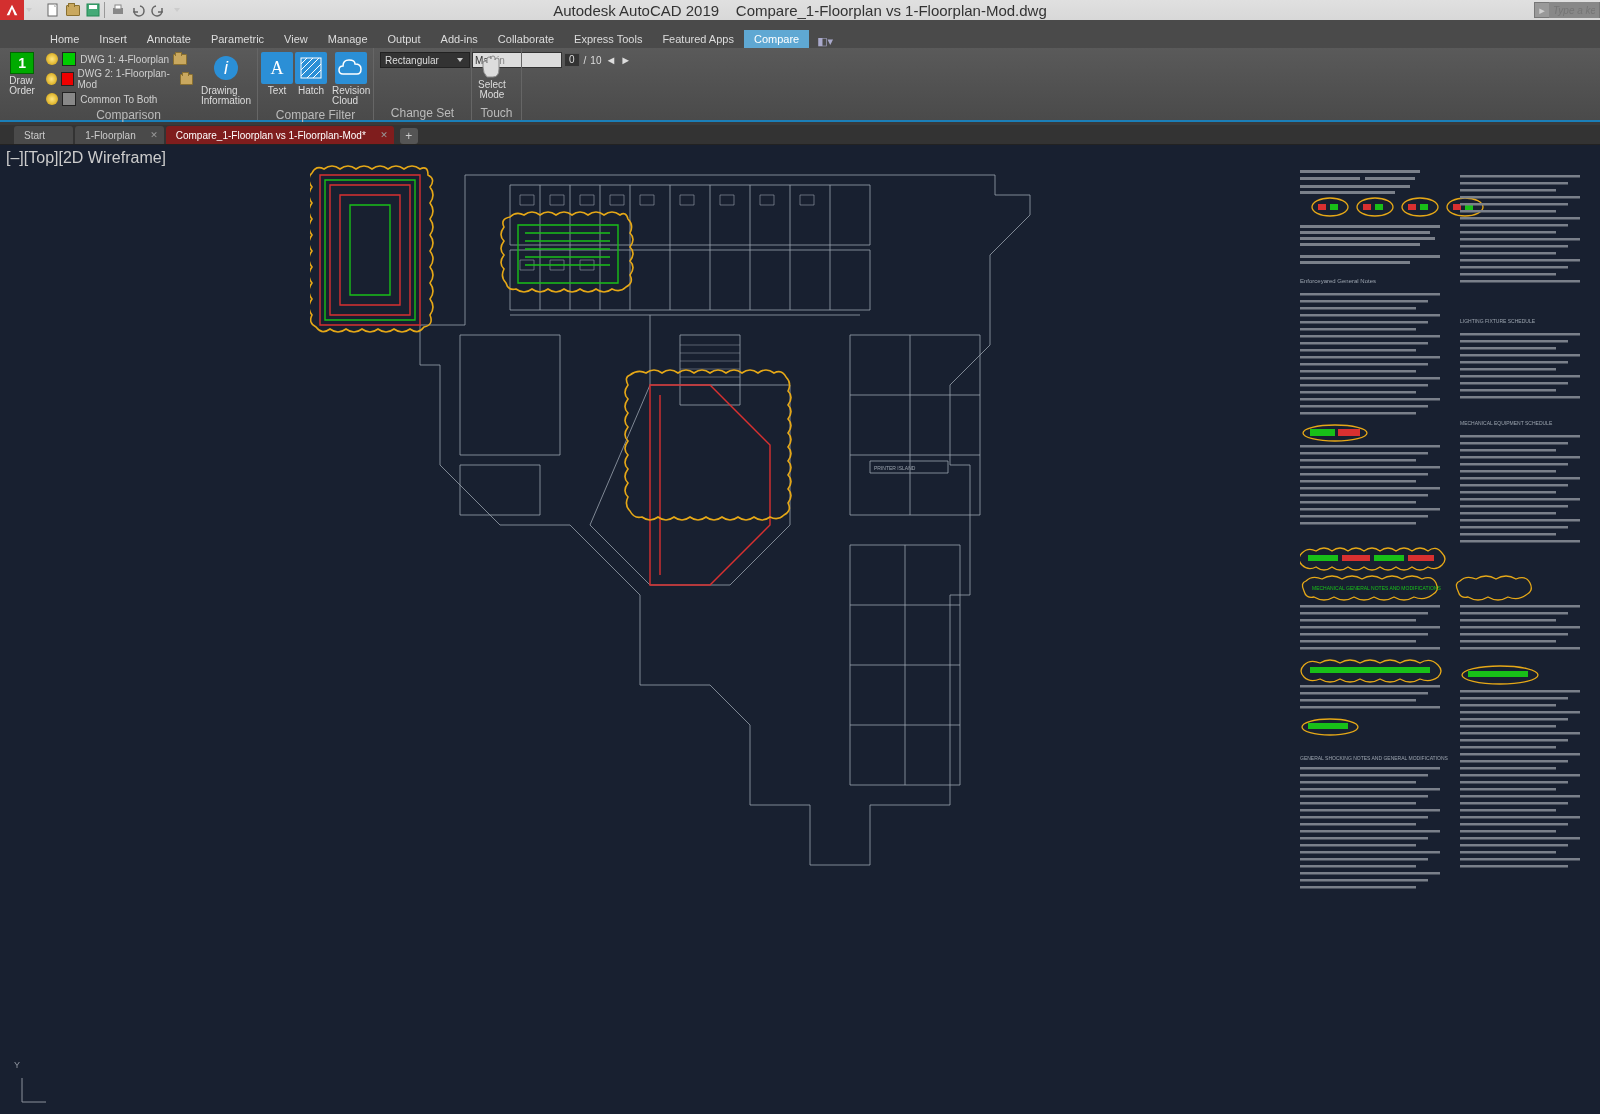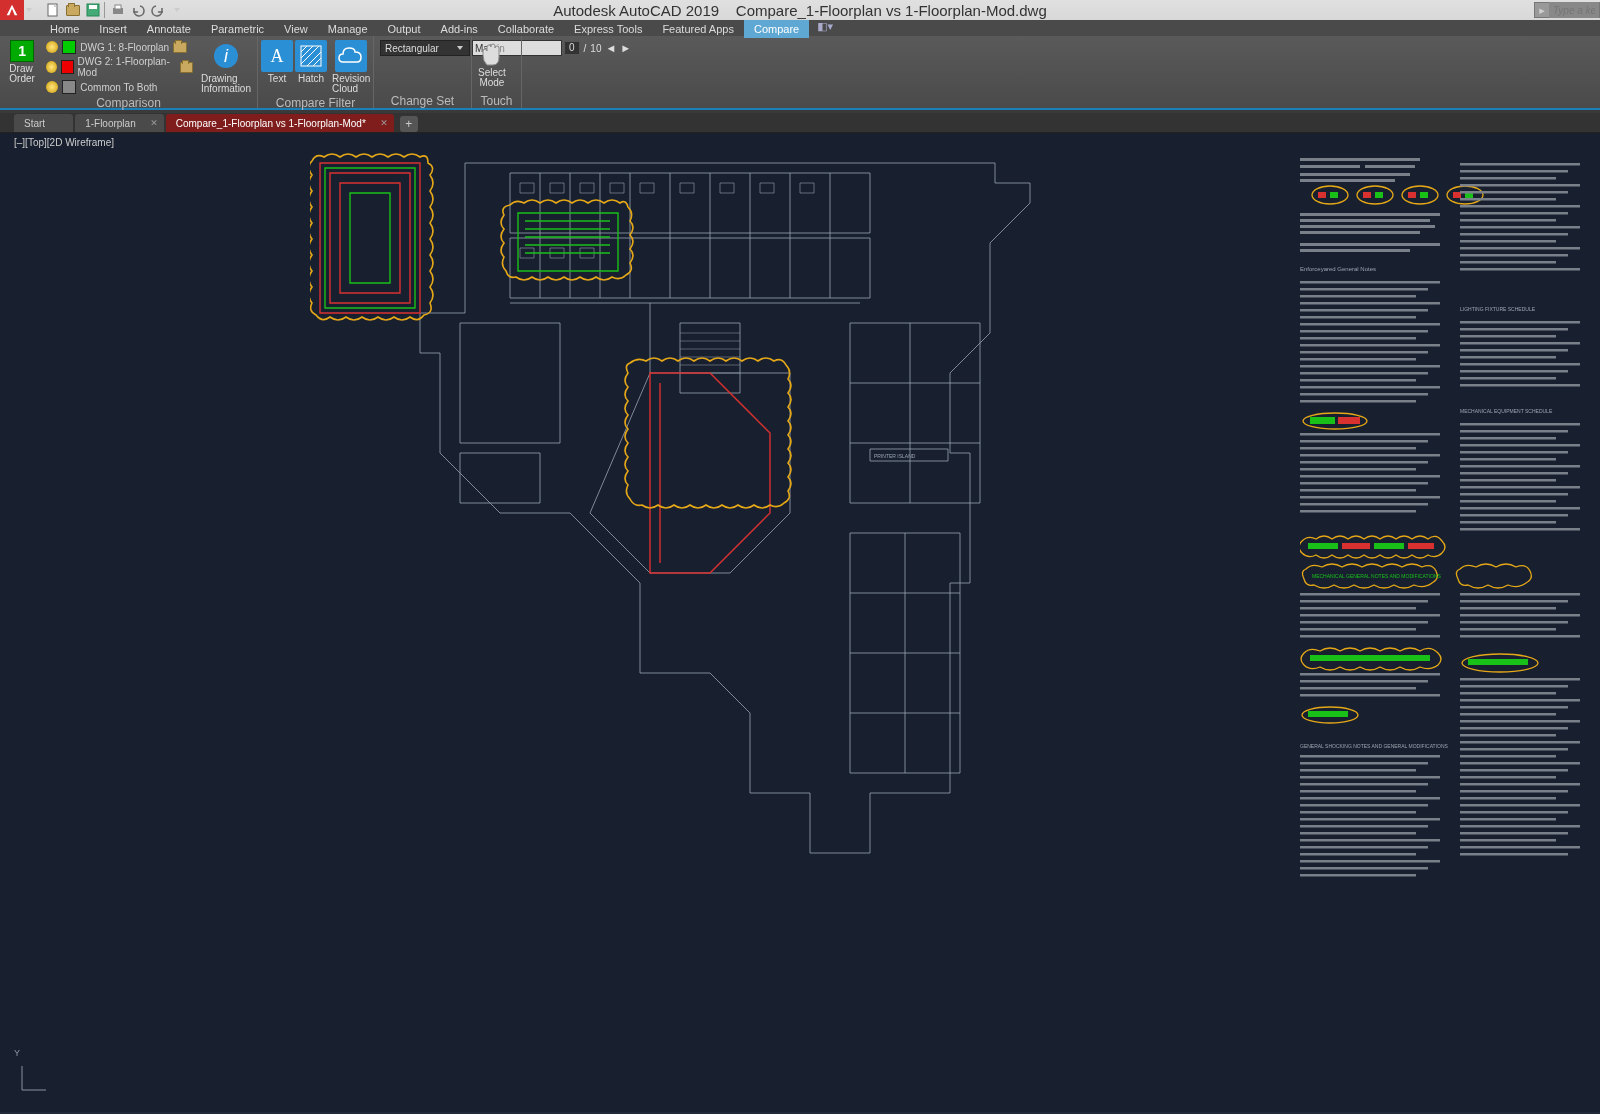--- a/index.html
+++ b/index.html
@@ -8,21 +8,21 @@
 
 .titlebar { height:20px; background:linear-gradient(#e0e0e0,#d8d8d8); display:flex; align-items:center; position:relative; }
 .titlebar .app-btn { width:24px; height:20px; background:#d32f2f; display:flex; align-items:center; justify-content:center; }
 .titlebar .app-btn svg { width:18px; height:16px; }
 .titlebar .qat { display:flex; gap:2px; margin-left:4px; }
 .titlebar .qat-item { width:18px; height:16px; display:flex; align-items:center; justify-content:center; }
 .titlebar .title-text { position:absolute; left:50%; transform:translateX(-50%); font-size:15px; color:#333; }
 .titlebar .search { margin-left:auto; background:#888; color:#ddd; font-style:italic; padding:1px 4px; font-size:10px; width:50px; height:16px; border:none; }
 
 
-.menu-tabs { height:16px; background:#4a4a4a; display:flex; align-items:flex-start; padding:0 40px 0 40px; gap:0; }
+.menu-tabs { height:28px; background:#4a4a4a; display:flex; align-items:flex-end; padding:0 40px 0 40px; gap:0; }
 .menu-tab { padding:2px 10px; font-size:11px; color:#ddd; cursor:pointer; height:18px; display:flex; align-items:center; }
 .menu-tab.active { background:#5fa8d3; color:#fff; }
 .menu-tabs .share-icons { margin-left:8px; display:flex; gap:6px; }
 
 
 .ribbon { height:74px; background:linear-gradient(#5a5a5a,#4a4a4a); border-bottom:2px solid #1b7fb8; display:flex; }
 .ribbon-panel { border-right:1px solid #666; padding:2px 4px 0 4px; display:flex; flex-direction:column; justify-content:space-between; }
 .ribbon-panel .panel-body { display:flex; gap:2px; align-items:flex-start; flex:1; }
 .ribbon-panel .panel-title { text-align:center; font-size:12px; color:#bbb; height:14px; line-height:14px; }
 .big-btn { width:40px; display:flex; flex-direction:column; align-items:center; gap:2px; padding:2px; cursor:pointer; }
@@ -62,21 +62,21 @@
 
 
 .file-tabs { height:20px; background:#333; display:flex; align-items:flex-end; padding-left:14px; border-bottom:1px solid #222;}
 .file-tab { background:#4a4a4a; color:#ccc; font-size:10px; padding:3px 28px 3px 10px; border-radius:3px 3px 0 0; margin-right:2px; position:relative; cursor:pointer; height:18px; display:flex; align-items:center;}
 .file-tab.active { background:#7f1d1d; color:#fff; }
 .file-tab .close-x { position:absolute; right:6px; top:4px; font-size:9px; color:#999;}
 .file-tab-add { width:18px; height:16px; background:#555; border-radius:3px; display:flex; align-items:center; justify-content:center; color:#ccc; font-size:12px; margin-left:4px; cursor:pointer; }
 
 
 .viewport { position:relative; width:1600px; height:calc(1114px - 20px - 18px - 74px - 3px - 20px); background:#182030; overflow:hidden;}
-.viewport-label { position:absolute; top:4px; left:6px; font-size:10px; color:#ccc;margin-left:8px;}
+.viewport-label { position:absolute; top:4px; left:6px; font-size:16px; color:#ccc;}
 .ucs { position:absolute; left:18px; bottom:18px; font-size:9px; color:#9096a0;}
 .ucs .y { position:absolute; left:-4px; top:-14px;}
 .ucs svg { display:block; }
 
 .drawing { position:absolute; left:310px; top:20px; width:980px; height:780px; }
 .drawing line,.drawing rect,.drawing path,.drawing circle { vector-effect:non-scaling-stroke; }
 .notes-col { position:absolute; right:10px; top:20px; width:290px; height:740px; }
 
 </style>
 </head>
@@ -165,21 +165,21 @@
         <div class="icon">
             <span>1</span>
           </div>
         <div class="label" style="white-space:pre-line">Draw
 Order</div>
       </div>
       <div class="comparison-list">
         <div class="comp-row">
           <span class="bulb"></span>
           <span class="sw green"></span>
-          <span>DWG 1:  8-Floorplan</span>
+          <span>DWG 1:  4-Floorplan</span>
           <span class="folder-ic"></span>
         </div>
         <div class="comp-row">
           <span class="bulb"></span>
           <span class="sw red"></span>
           <span>DWG 2:  1-Floorplan-Mod</span>
           <span class="folder-ic"></span>
         </div>
         <div class="comp-row">
           <span class="bulb"></span>

